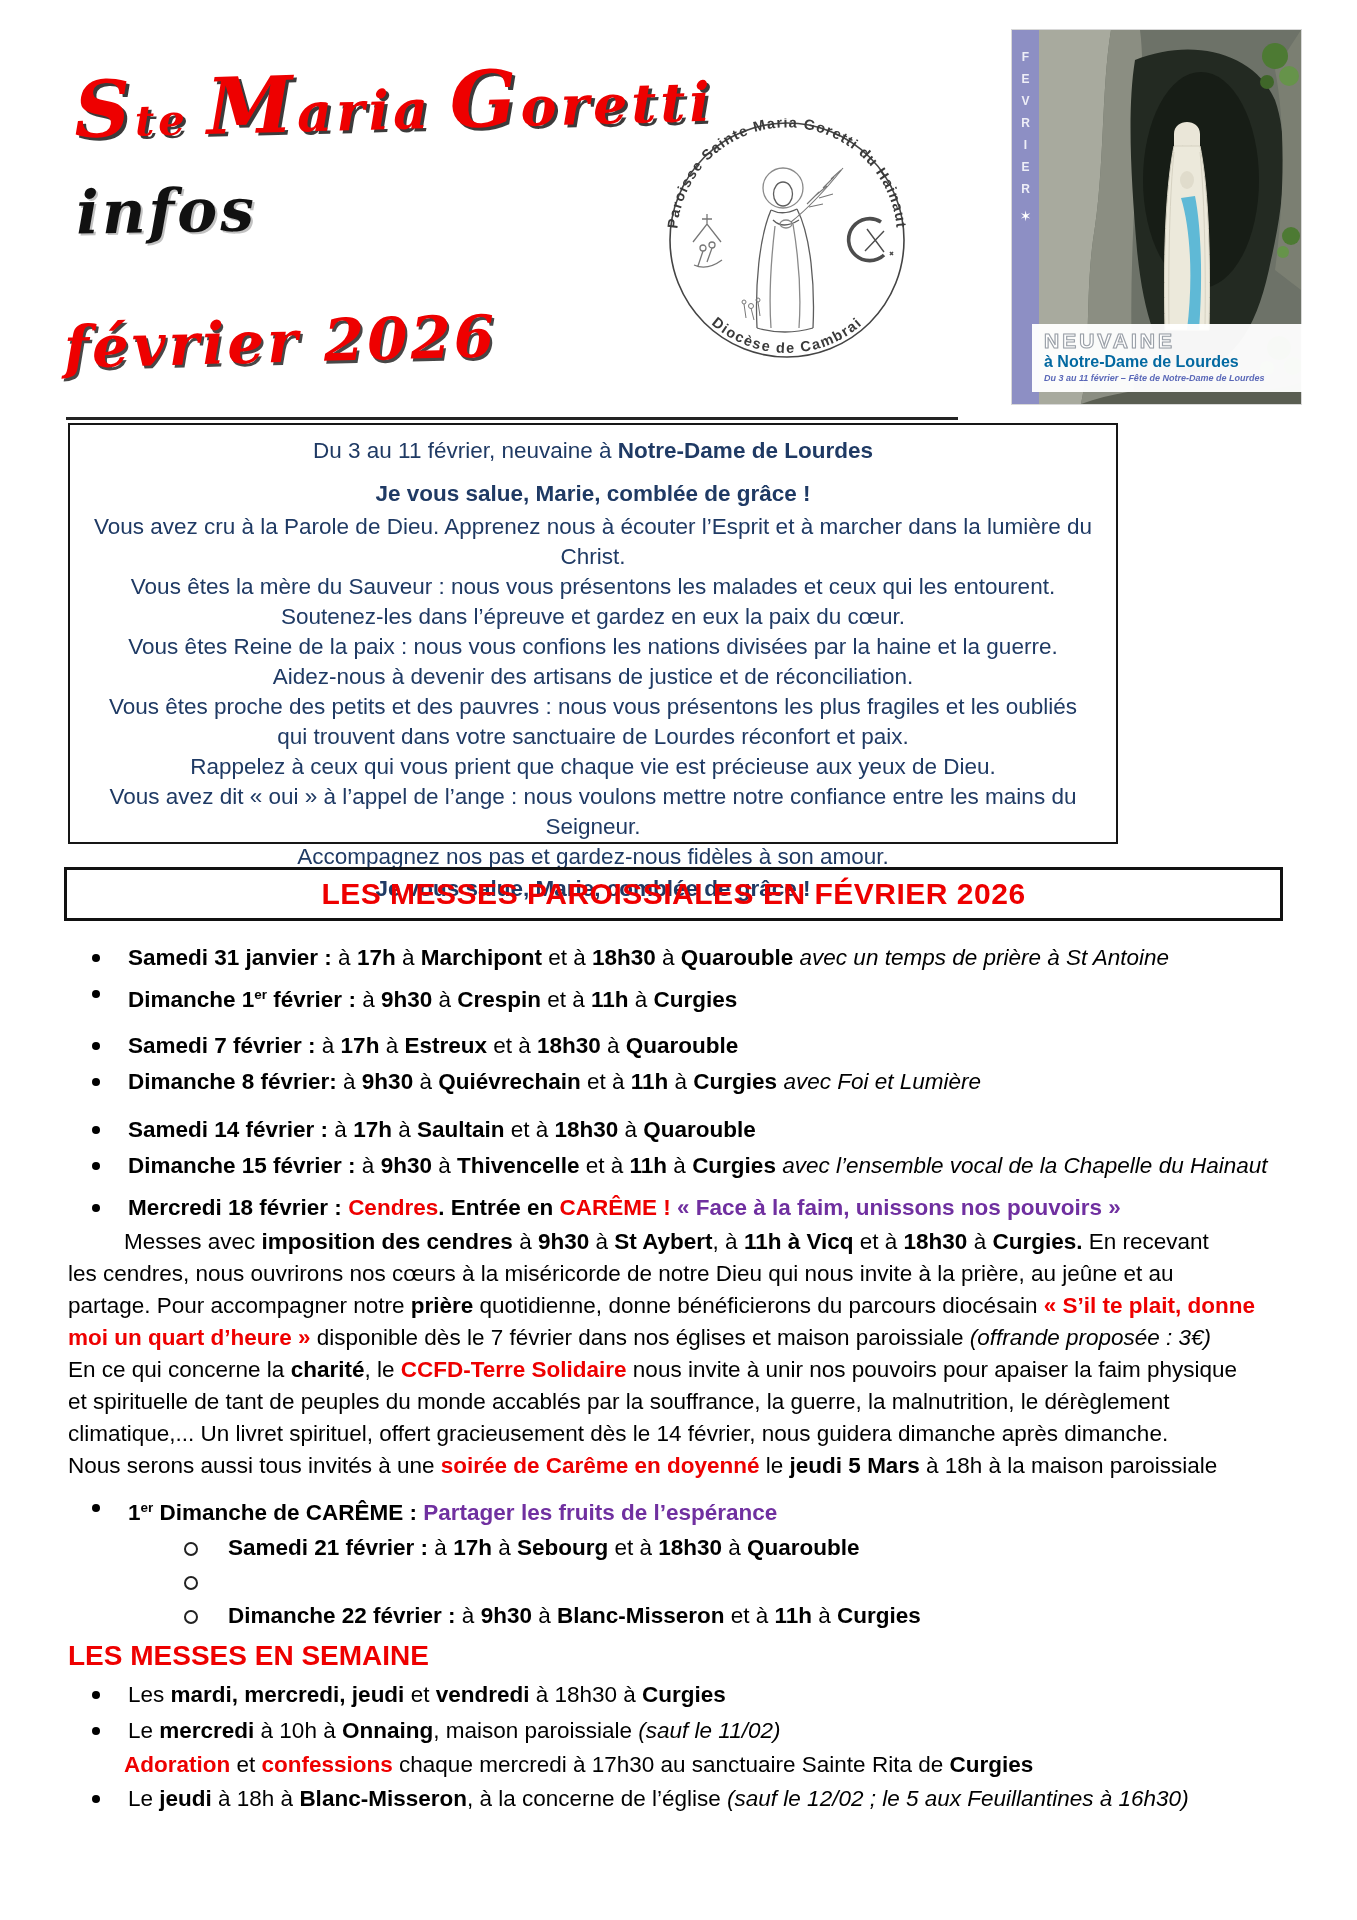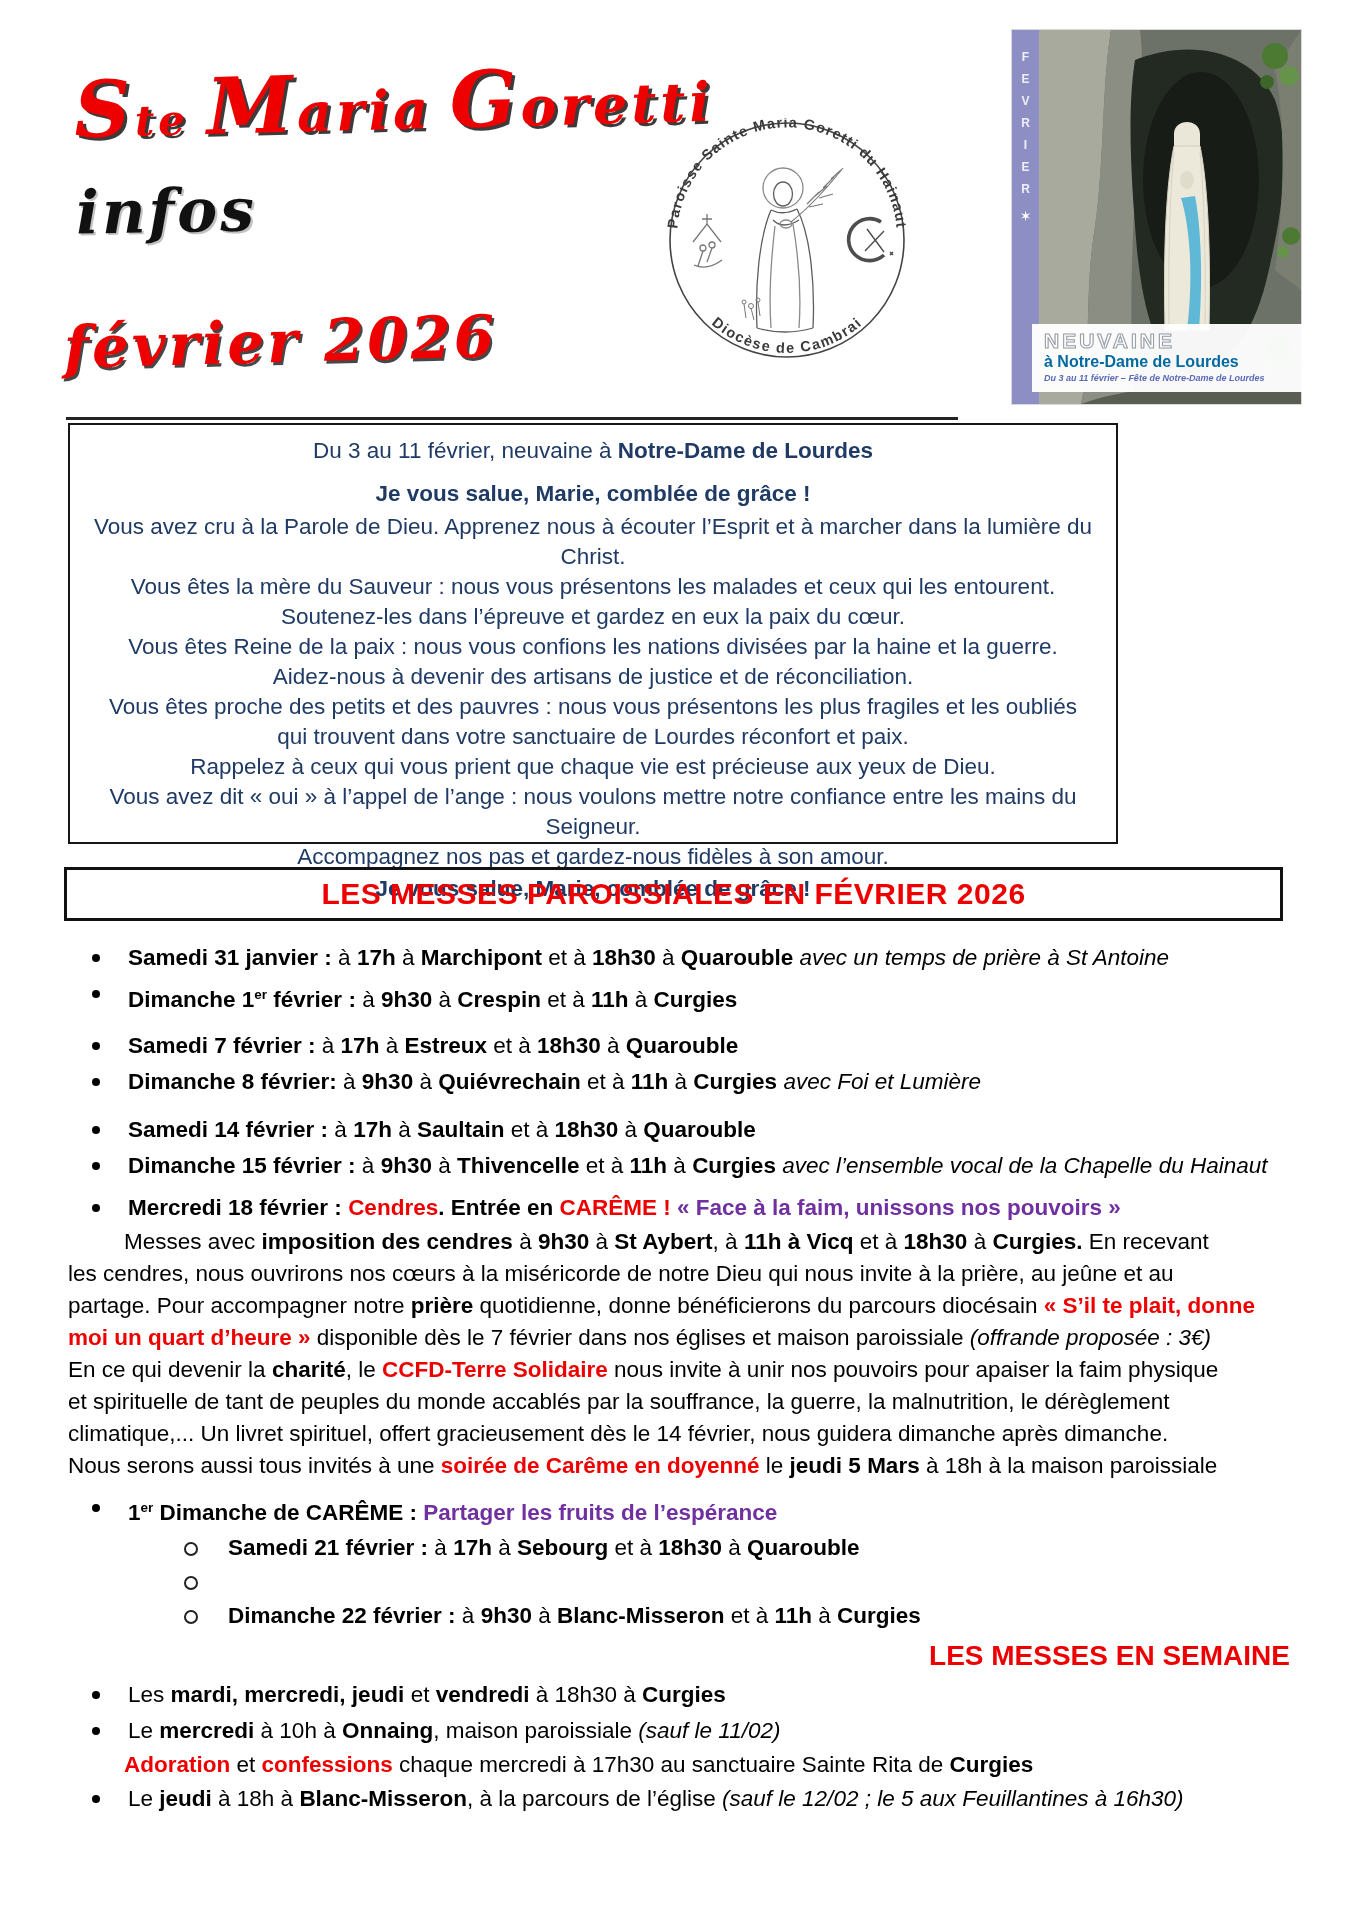--- a/index.html
+++ b/index.html
@@ -54,21 +54,21 @@
               box-sizing:border-box;display:flex;align-items:center;justify-content:center;}
   .masses-box span{color:var(--accent_red,#e80000);font-weight:bold;font-size:30px;letter-spacing:.5px;}
 
   
   #list{position:absolute;left:68px;top:940px;width:1222px;font-size:22.5px;}
   .blk{position:relative;}
   .bullet{padding-left:60px;line-height:36px;min-height:36px;}
   .circle{padding-left:160px;line-height:34px;min-height:34px;}
   .para{padding-left:0;line-height:32px;min-height:32px;}
   .para-indent{padding-left:56px;line-height:32px;min-height:32px;}
-  .heading{text-align:right;font-size:28px;line-height:42px;min-height:42px;padding-left:0;}
+  .heading{text-align:left;font-size:28px;line-height:42px;min-height:42px;padding-left:0;}
   .m-dot{position:absolute;left:24px;top:14px;width:8px;height:8px;border-radius:50%;background:#000;}
   .m-circle{position:absolute;left:116px;top:11px;width:10px;height:10px;border-radius:50%;
             border:2px solid #222;background:transparent;}
   .b{font-weight:bold;}
   .i{font-style:italic;}
   .sup{font-size:.6em;vertical-align:super;}
   .c-red{color:var(--accent_red,#e80000);}
   .c-purple{color:var(--accent_purple,#7030a0);}
 </style>
 </head>
@@ -201,28 +201,28 @@
       <div class="blk bullet"><span class="marker m-dot"></span><span><span class="b">Dimanche 1</span><span class="b sup">er</span><span class="b"> février : </span><span>à </span><span class="b">9h30</span><span> à </span><span class="b">Crespin</span><span> et à </span><span class="b">11h</span><span> à </span><span class="b">Curgies</span></span></div>
       <div class="blk bullet" style="margin-top: 10px;"><span class="marker m-dot"></span><span><span class="b">Samedi 7 février : </span><span>à </span><span class="b">17h</span><span> à </span><span class="b">Estreux</span><span> et à </span><span class="b">18h30</span><span> à </span><span class="b">Quarouble</span></span></div>
       <div class="blk bullet"><span class="marker m-dot"></span><span><span class="b">Dimanche 8 février: </span><span>à </span><span class="b">9h30</span><span> à </span><span class="b">Quiévrechain</span><span> et à </span><span class="b">11h</span><span> à </span><span class="b">Curgies</span><span class="i"> avec Foi et Lumière</span></span></div>
       <div class="blk bullet" style="margin-top: 12px;"><span class="marker m-dot"></span><span><span class="b">Samedi 14 février : </span><span>à </span><span class="b">17h</span><span> à </span><span class="b">Saultain</span><span> et à </span><span class="b">18h30</span><span> à </span><span class="b">Quarouble</span></span></div>
       <div class="blk bullet"><span class="marker m-dot"></span><span><span class="b">Dimanche 15 février : </span><span>à </span><span class="b">9h30</span><span> à </span><span class="b">Thivencelle</span><span> et à </span><span class="b">11h</span><span> à </span><span class="b">Curgies</span><span class="i"> avec l’ensemble vocal de la Chapelle du Hainaut</span></span></div>
       <div class="blk bullet" style="margin-top: 6px;"><span class="marker m-dot"></span><span><span class="b">Mercredi 18 février : </span><span class="b c-red">Cendres</span><span class="b">. Entrée en </span><span class="b c-red">CARÊME !</span><span class="b"> </span><span class="b c-purple">« Face à la faim, unissons nos pouvoirs »</span></span></div>
       <div class="blk para-indent"><span><span>Messes avec </span><span class="b">imposition des cendres</span><span> à </span><span class="b">9h30</span><span> à </span><span class="b">St Aybert</span><span>, à </span><span class="b">11h à Vicq</span><span> et à </span><span class="b">18h30</span><span> à </span><span class="b">Curgies.</span><span> En recevant</span></span></div>
       <div class="blk para"><span><span>les cendres, nous ouvrirons nos cœurs à la miséricorde de notre Dieu qui nous invite à la prière, au jeûne et au</span></span></div>
       <div class="blk para"><span><span>partage. Pour accompagner notre </span><span class="b">prière</span><span> quotidienne, donne bénéficierons du parcours diocésain </span><span class="b c-red">« S’il te plait, donne</span></span></div>
       <div class="blk para"><span><span class="b c-red">moi un quart d’heure »</span><span> disponible dès le 7 février dans nos églises et maison paroissiale </span><span class="i">(offrande proposée : 3€)</span></span></div>
-      <div class="blk para"><span><span>En ce qui devenir la </span><span class="b">charité</span><span>, le </span><span class="b c-red">CCFD-Terre Solidaire</span><span> nous invite à unir nos pouvoirs pour apaiser la faim physique</span></span></div>
+      <div class="blk para"><span><span>En ce qui concerne la </span><span class="b">charité</span><span>, le </span><span class="b c-red">CCFD-Terre Solidaire</span><span> nous invite à unir nos pouvoirs pour apaiser la faim physique</span></span></div>
       <div class="blk para"><span><span>et spirituelle de tant de peuples du monde accablés par la souffrance, la guerre, la malnutrition, le dérèglement</span></span></div>
       <div class="blk para"><span><span>climatique,... Un livret spirituel, offert gracieusement dès le 14 février, nous guidera dimanche après dimanche.</span></span></div>
       <div class="blk para"><span><span>Nous serons aussi tous invités à une </span><span class="b c-red">soirée de Carême en doyenné</span><span> le </span><span class="b">jeudi 5 Mars</span><span> à 18h à la maison paroissiale</span></span></div>
       <div class="blk bullet" style="margin-top: 8px;"><span class="marker m-dot"></span><span><span class="b">1</span><span class="b sup">er</span><span class="b"> Dimanche de CARÊME : </span><span class="b c-purple">Partager les fruits de l’espérance</span></span></div>
       <div class="blk circle"><span class="marker m-circle"></span><span><span class="b">Samedi 21 février : </span><span>à </span><span class="b">17h</span><span> à </span><span class="b">Sebourg</span><span> et à </span><span class="b">18h30</span><span> à </span><span class="b">Quarouble</span></span></div>
       <div class="blk circle"><span class="marker m-circle"></span><span>&nbsp;</span></div>
       <div class="blk circle"><span class="marker m-circle"></span><span><span class="b">Dimanche 22 février : </span><span>à </span><span class="b">9h30</span><span> à </span><span class="b">Blanc-Misseron</span><span> et à </span><span class="b">11h</span><span> à </span><span class="b">Curgies</span></span></div>
       <div class="blk heading" style="margin-top: 2px;"><span><span class="b c-red">LES MESSES EN SEMAINE</span></span></div>
       <div class="blk bullet"><span class="marker m-dot"></span><span><span>Les </span><span class="b">mardi, mercredi, jeudi</span><span> et </span><span class="b">vendredi</span><span> à 18h30 à </span><span class="b">Curgies</span></span></div>
       <div class="blk bullet"><span class="marker m-dot"></span><span><span>Le </span><span class="b">mercredi</span><span> à 10h à </span><span class="b">Onnaing</span><span>, maison paroissiale </span><span class="i">(sauf le 11/02)</span></span></div>
       <div class="blk para-indent"><span><span class="b c-red">Adoration</span><span> et </span><span class="b c-red">confessions</span><span> chaque mercredi à 17h30 au sanctuaire Sainte Rita de </span><span class="b">Curgies</span></span></div>
-      <div class="blk bullet"><span class="marker m-dot"></span><span><span>Le </span><span class="b">jeudi</span><span> à 18h à </span><span class="b">Blanc-Misseron</span><span>, à la parcours de l’église </span><span class="i">(sauf le 12/02 ; le 5 aux Feuillantines à 16h30)</span></span></div>
+      <div class="blk bullet"><span class="marker m-dot"></span><span><span>Le </span><span class="b">jeudi</span><span> à 18h à </span><span class="b">Blanc-Misseron</span><span>, à la concerne de l’église </span><span class="i">(sauf le 12/02 ; le 5 aux Feuillantines à 16h30)</span></span></div>
     </div>
 
 </div>
 
 </body></html>

